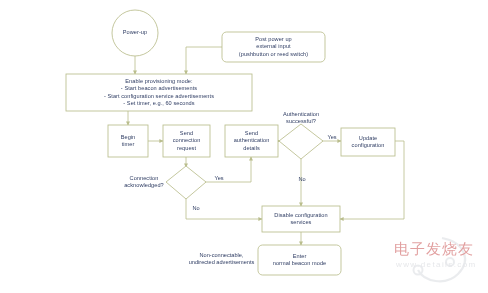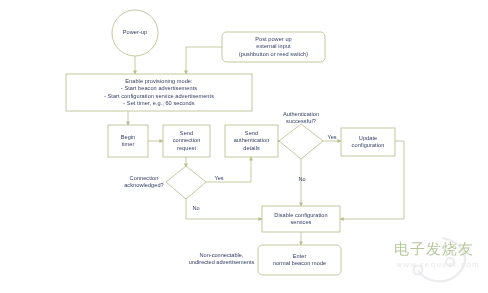--- a/index.html
+++ b/index.html
@@ -51,21 +51,21 @@
     width: 114px;
     height: 58px;
     opacity: 0.42;
     pointer-events: none;
   }
   .wm-cn {
     position: absolute;
     left: 22px;
     top: 8px;
     font-size: 15px;
-    color: #4d7c0f;
+    color: #b91c1c;
     font-family: "DejaVu Sans", sans-serif;
     letter-spacing: 1px;
     white-space: nowrap;
   }
   .wm-url {
     position: absolute;
     left: 24px;
     top: 28px;
     font-size: 8px;
     color: #c3c6cd;
@@ -175,16 +175,16 @@
   <div class="edge-label" style="left:185px; top:252px; width:73px;">Non-connectable,
 undirected advertisements</div>
 
   <div class="watermark">
     <svg viewBox="0 0 114 58" style="position:absolute;left:0;top:0;width:114px;height:58px;">
       <path d="M70,6 C92,10 100,28 86,42 C74,54 52,50 46,38" fill="none" stroke="#cfd2d8" stroke-width="2.2"></path>
       <circle cx="46" cy="38" r="4.5" fill="none" stroke="#cfd2d8" stroke-width="2"></circle>
       <circle cx="78" cy="30" r="4" fill="none" stroke="#cfd2d8" stroke-width="2"></circle>
     </svg>
     <div class="wm-cn">电子发烧友</div>
-    <div class="wm-url">www.request.com</div>
+    <div class="wm-url">www.details.com</div>
   </div>
 
 </div>
 
 </body></html>

